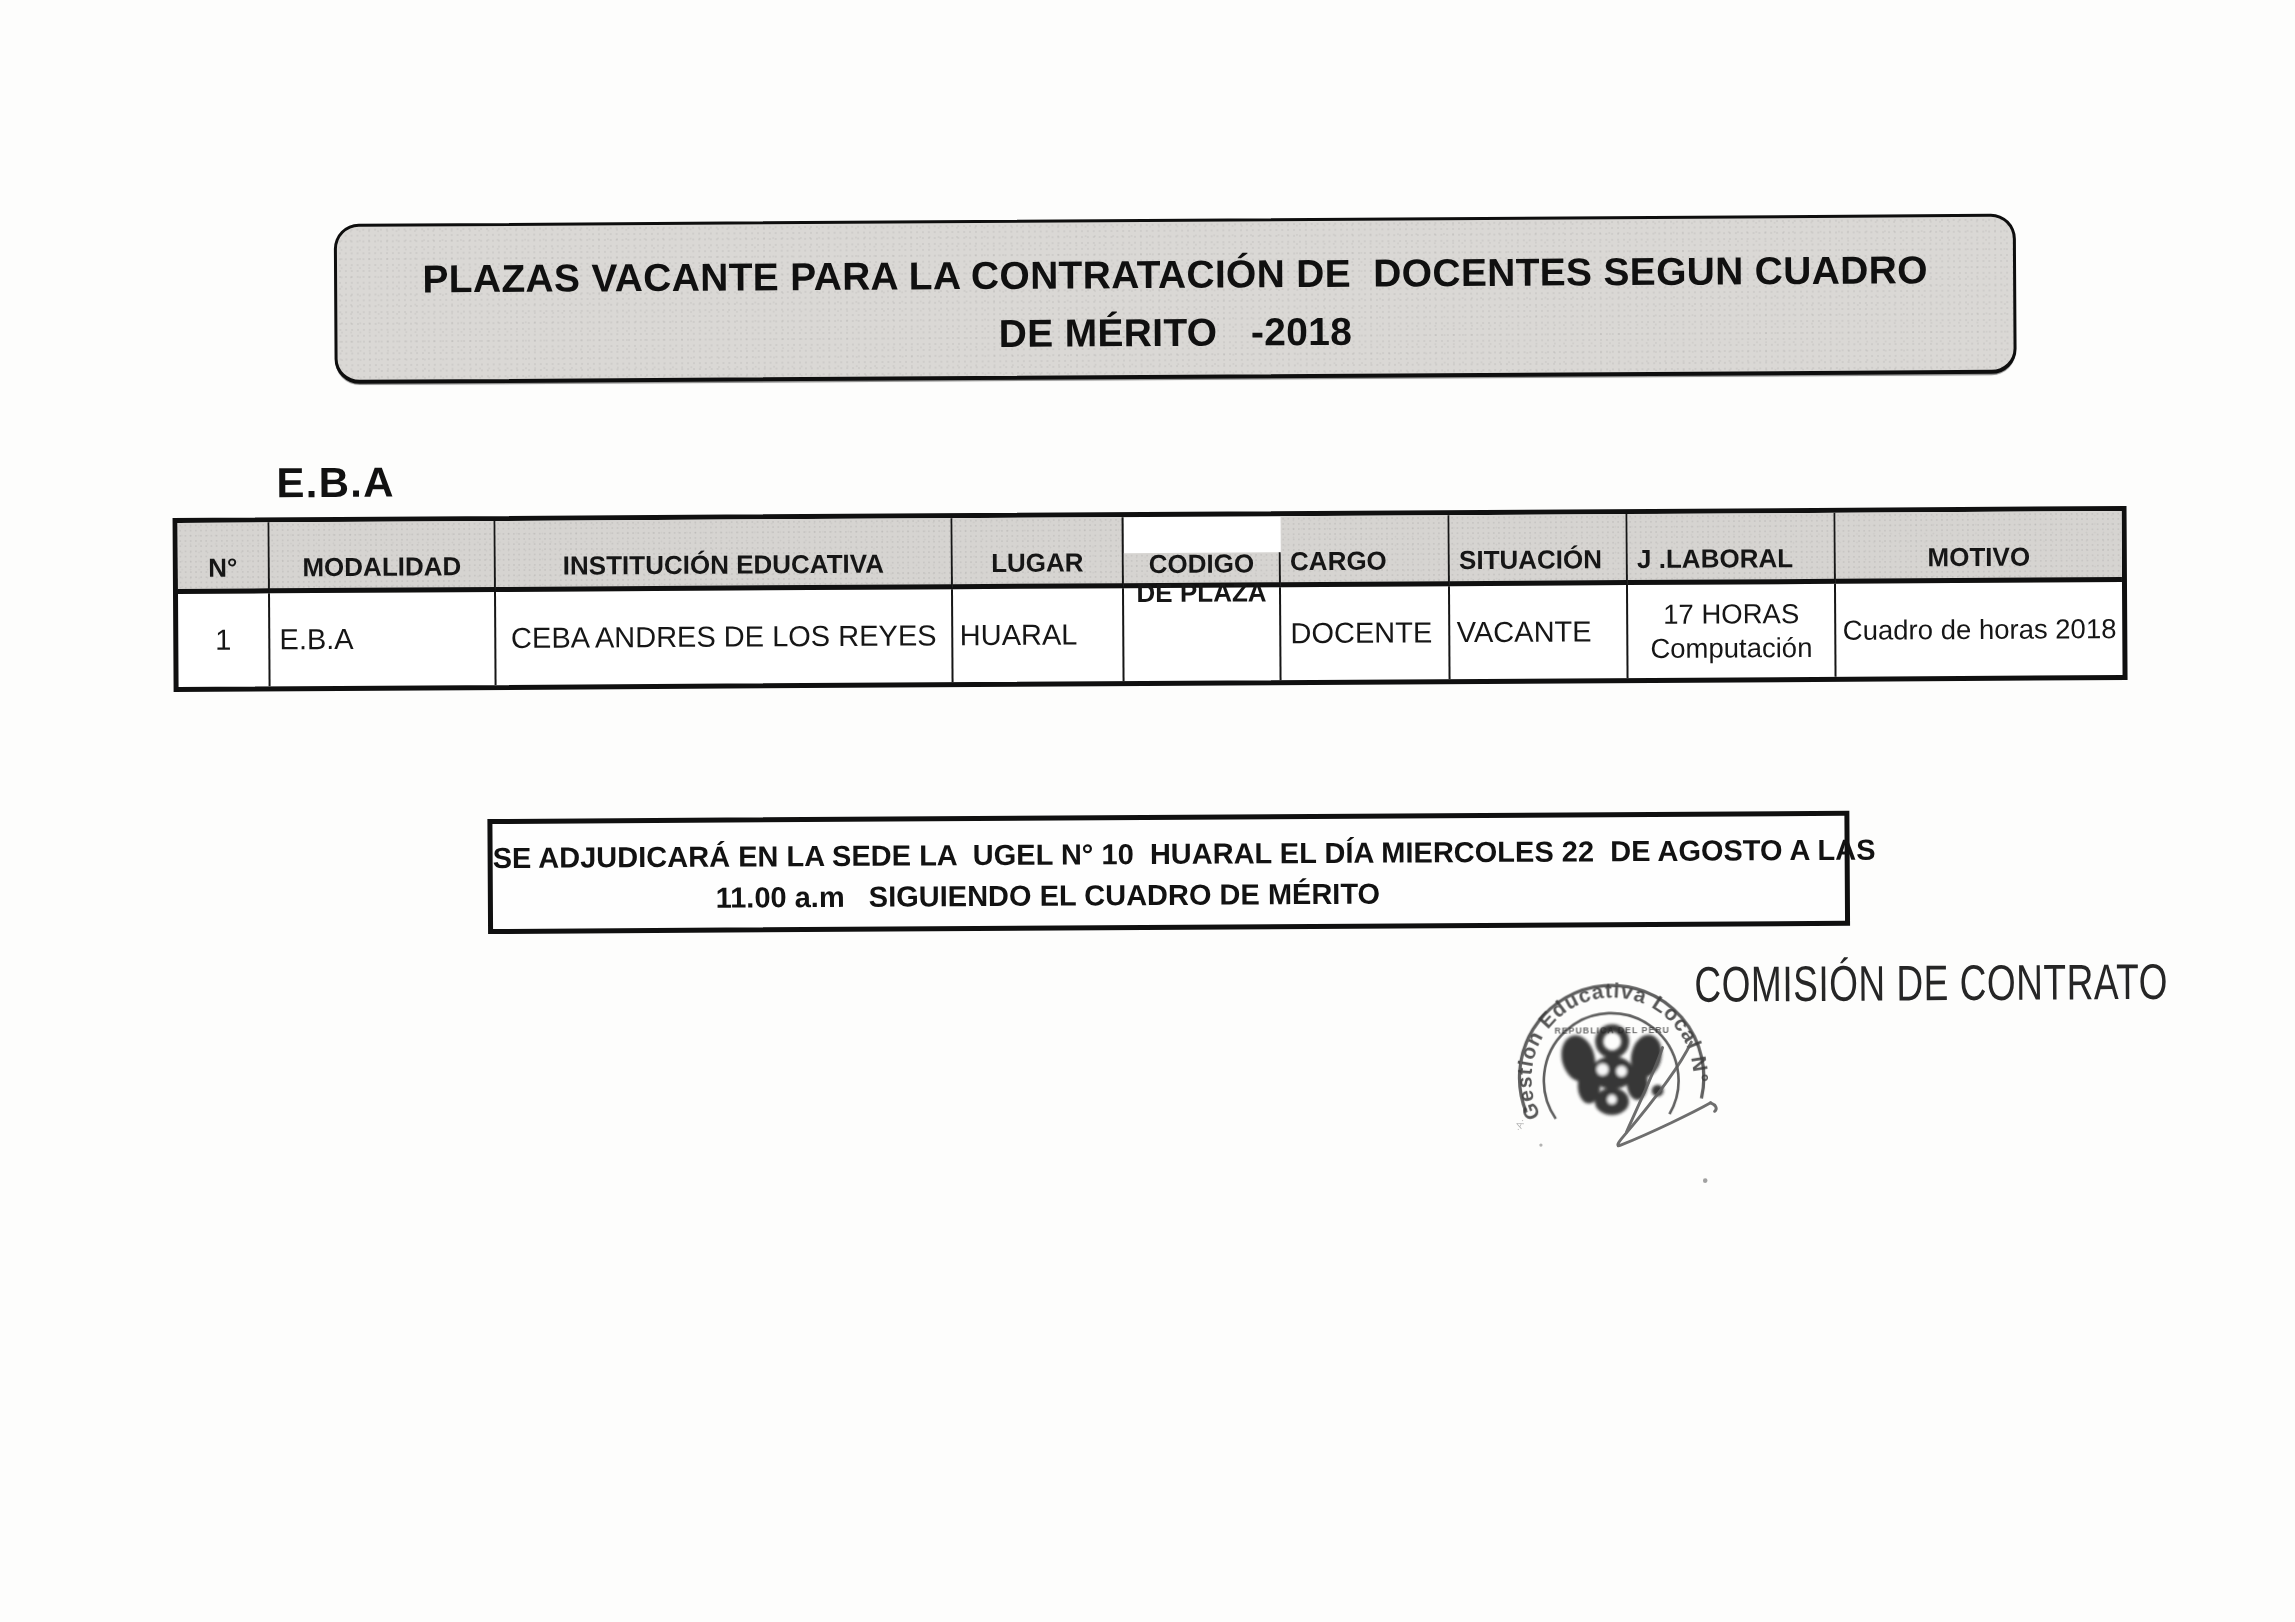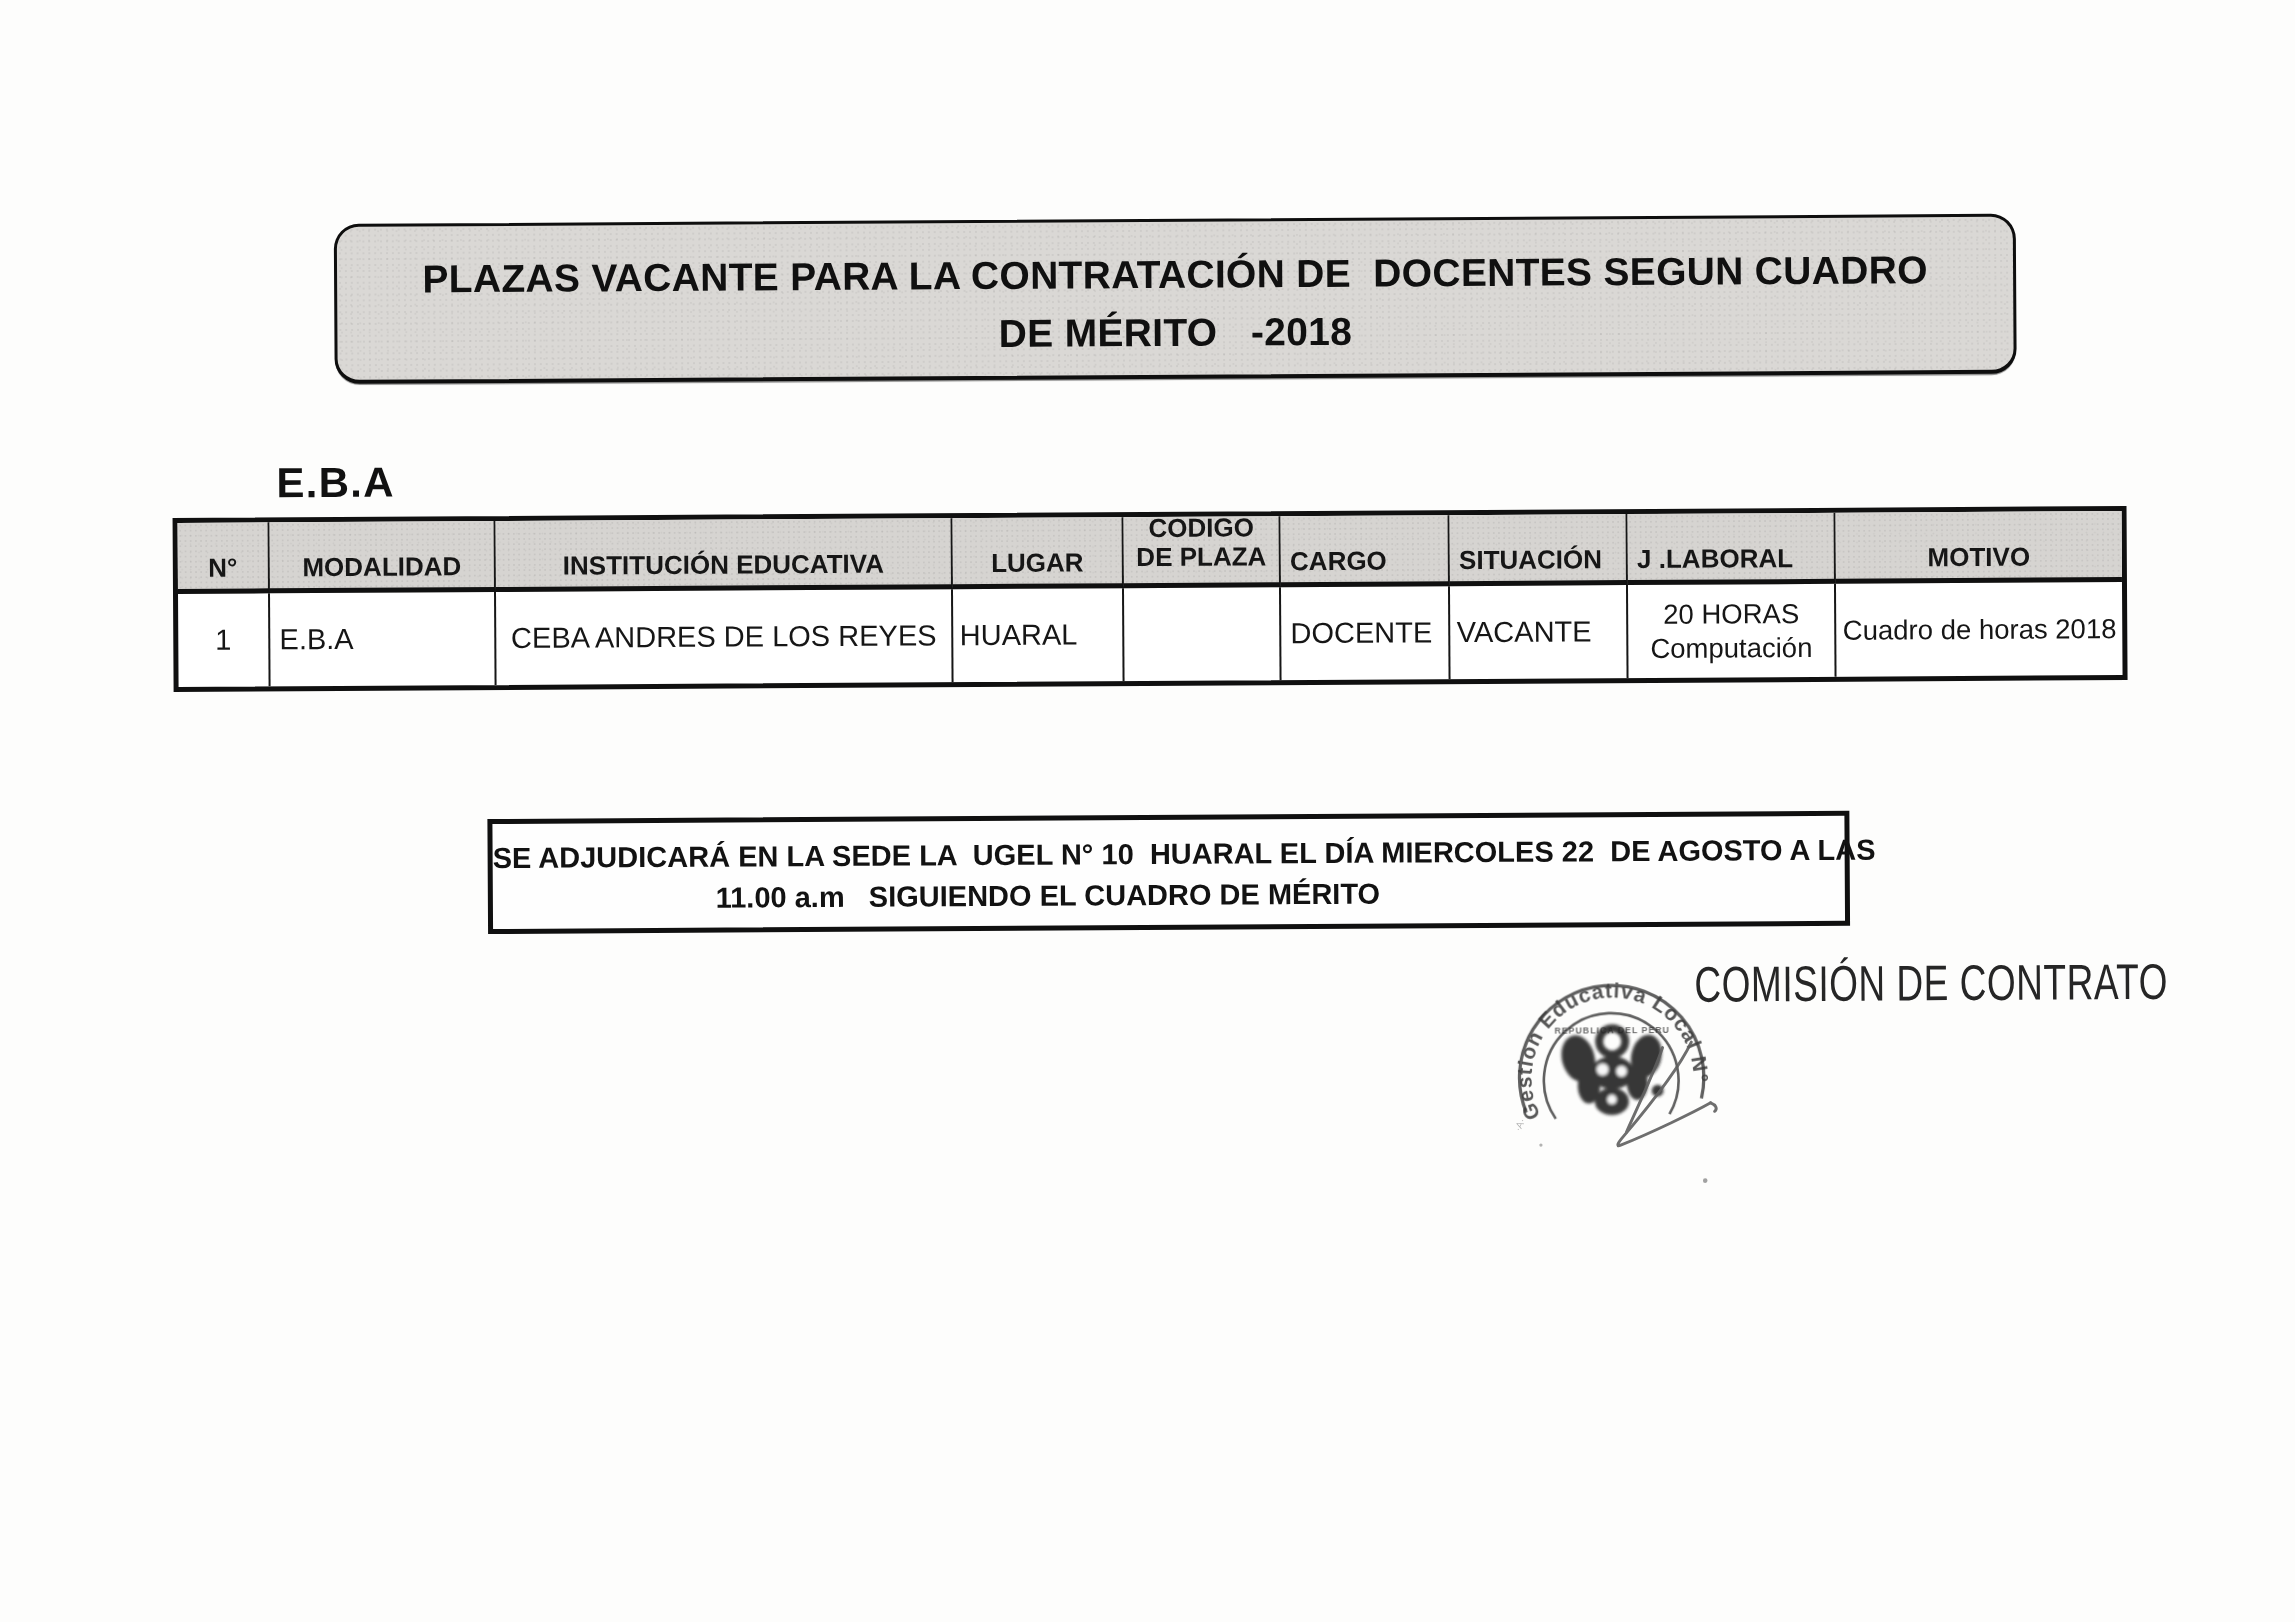--- a/index.html
+++ b/index.html
@@ -46,21 +46,21 @@
     background-color:#d6d4d1;
     background-image:
       radial-gradient(rgba(100,100,100,0.12) 0.8px, rgba(0,0,0,0) 1.2px),
       radial-gradient(rgba(80,80,80,0.08) 0.7px, rgba(0,0,0,0) 1.1px);
     background-size:5.2px 5.2px, 8.5px 8.5px;
     display:flex;align-items:flex-end;justify-content:center;
     padding-bottom:6.5px;font-weight:bold;font-size:26px;line-height:30px;
   }
   .th.left{justify-content:flex-start;padding-left:9.2px;}
   .th.last{border-right:none;}
-  .th.codigo{align-items:flex-start;padding-bottom:10px;}
+  .th.codigo{align-items:flex-start;padding-bottom:10px;margin-top:36px;}
   .codigo-stack{margin-top:-3.3px;text-align:center;line-height:29.4px;}
   .td{
     box-sizing:border-box;border-right:2.6px solid #161616;
     display:flex;align-items:center;justify-content:center;
     font-size:29px;line-height:33px;
   }
   .td.left{justify-content:flex-start;padding-left:9.2px;}
   .td.left-sm{justify-content:flex-start;padding-left:6.5px;}
   .td.last{border-right:none;}
   .td.stack{flex-direction:column;font-size:27.5px;line-height:34px;text-align:center;}
@@ -114,21 +114,21 @@
     <div class="th last">MOTIVO</div>
 
     <div class="td">1</div>
     <div class="td left">E.B.A</div>
     <div class="td">CEBA ANDRES DE LOS REYES</div>
     <div class="td left-sm">HUARAL</div>
     <div class="td"></div>
     <div class="td left">DOCENTE</div>
     <div class="td left-sm">VACANTE</div>
     <div class="td stack">
-      <div>20 HORAS</div>
+      <div>17 HORAS</div>
       <div>Computación</div>
     </div>
     <div class="td left-sm last motivo">Cuadro de horas 2018</div>
   </div>
 
   <div class="notice-box">
     <div class="notice-line">SE ADJUDICARÁ EN LA SEDE LA  UGEL N° 10  HUARAL EL DÍA MIERCOLES 22  DE AGOSTO A LAS</div>
     <div class="notice-line second">11.00 a.m   SIGUIENDO EL CUADRO DE MÉRITO</div>
   </div>
 

